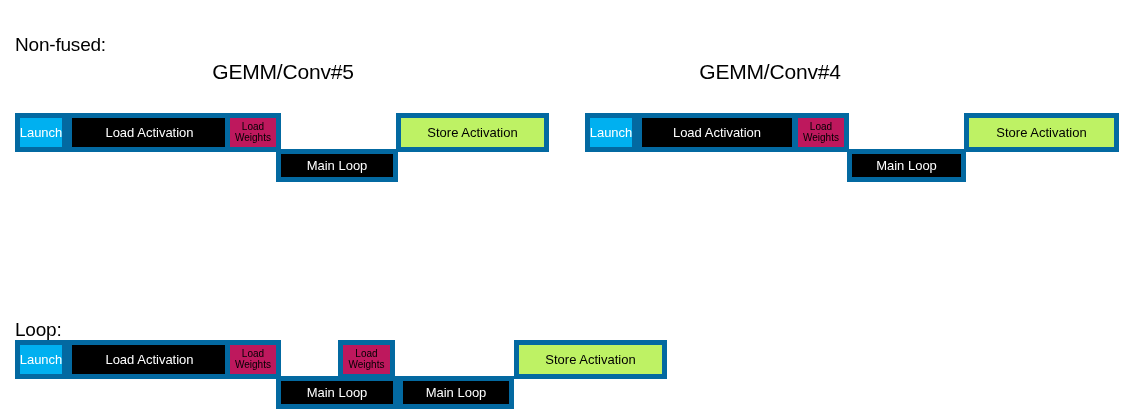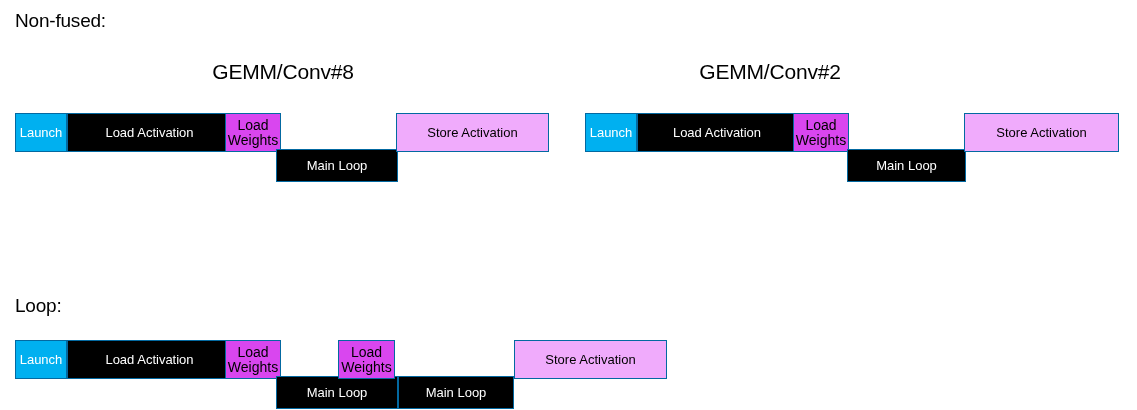--- a/index.html
+++ b/index.html
@@ -13,60 +13,61 @@
     position: relative;
     font-family: "Liberation Sans", sans-serif;
     overflow: hidden;
   }
   .section-label {
     position: absolute;
     font-size: 19px;
     color: #000000;
     white-space: nowrap;
     letter-spacing: -0.2px;
+    margin-top: 24px;
   }
   .group-title {
     position: absolute;
     font-size: 21px;
     color: #000000;
     white-space: nowrap;
     text-align: center;
     letter-spacing: -0.2px;
   }
   .bar {
     position: absolute;
     box-sizing: border-box;
-    border: 1px solid #0369a1;
+    border: 5px solid #0369a1;
     display: flex;
     align-items: center;
     justify-content: center;
     font-size: 13px;
     line-height: 1.05;
     text-align: center;
     white-space: pre-line;
     overflow: hidden;
   }
   .bar.launch   { background: #00B0F0; color: #ffffff; }
   .bar.purple   { background: #000000; color: #ffffff; }
-  .bar.yellow   { background: #d946ef; color: #000000; font-size: 14px; }
-  .bar.orange   { background: #f0abfc; color: #000000; }
+  .bar.yellow   { background: #be185d; color: #000000; font-size: 10px; }
+  .bar.orange   { background: #bef264; color: #000000; }
   .bar-label {
     display: block;
     pointer-events: none;
   }
 </style>
 </head>
 <body>
 
 <div>
   <div class="section-label" style="left:15px; top:10px;">Non-fused:</div>
 
   <div id="nonfused-titles">
-      <div class="group-title" style="left: 193px; top: 60px; width: 180px;">GEMM/Conv#8</div>
-      <div class="group-title" style="left: 680px; top: 60px; width: 180px;">GEMM/Conv#2</div>
+      <div class="group-title" style="left: 193px; top: 60px; width: 180px;">GEMM/Conv#5</div>
+      <div class="group-title" style="left: 680px; top: 60px; width: 180px;">GEMM/Conv#4</div>
     </div>
   <div id="nonfused-bars">
       <div class="bar launch" style="left: 15px; top: 113px; width: 52px; height: 39px;"><span class="bar-label">Launch</span></div>
       <div class="bar purple" style="left: 67px; top: 113px; width: 165px; height: 39px;"><span class="bar-label">Load Activation</span></div>
       <div class="bar yellow" style="left: 225px; top: 113px; width: 56px; height: 39px;"><span class="bar-label">Load
 Weights</span></div>
       <div class="bar purple" style="left: 276px; top: 149px; width: 122px; height: 33px;"><span class="bar-label">Main Loop</span></div>
       <div class="bar orange" style="left: 396px; top: 113px; width: 153px; height: 39px;"><span class="bar-label">Store Activation</span></div>
       <div class="bar launch" style="left: 585px; top: 113px; width: 52px; height: 39px;"><span class="bar-label">Launch</span></div>
       <div class="bar purple" style="left: 637px; top: 113px; width: 160px; height: 39px;"><span class="bar-label">Load Activation</span></div>

